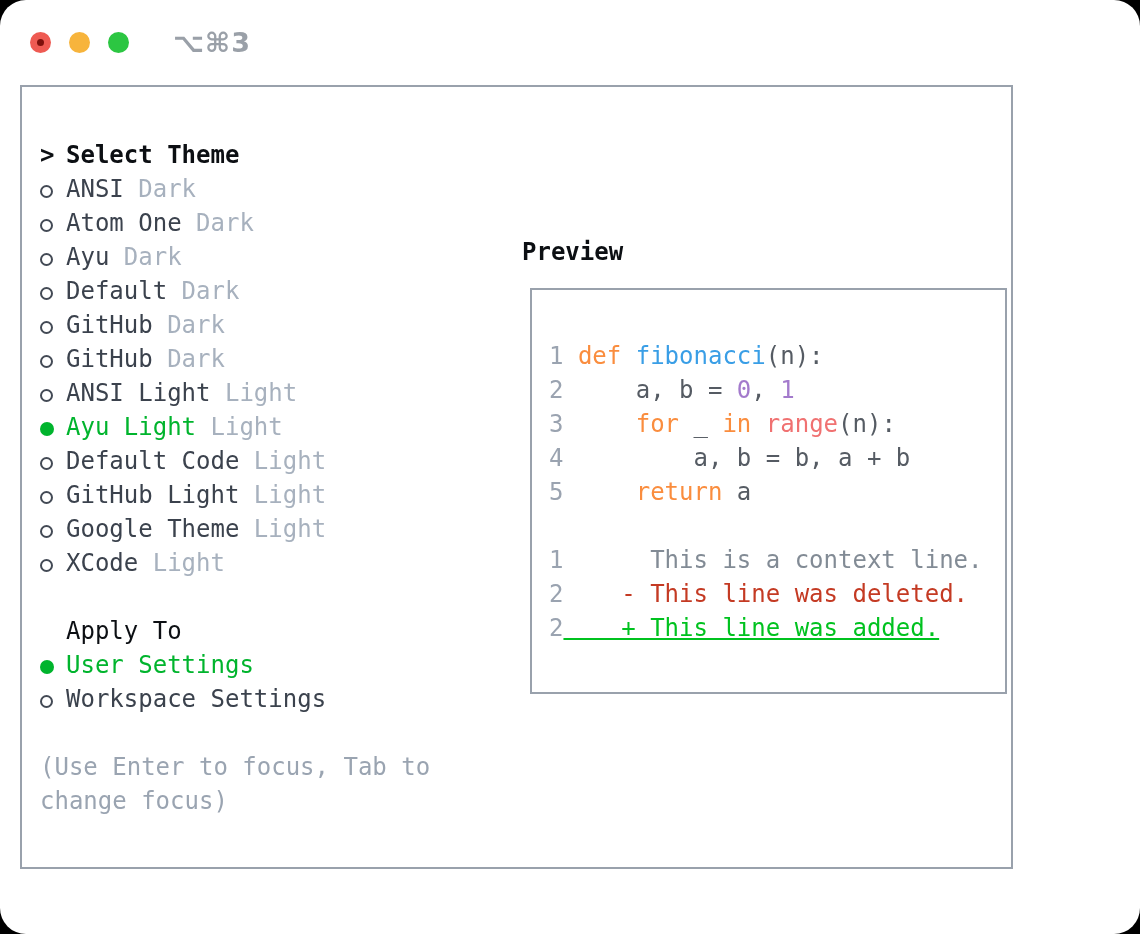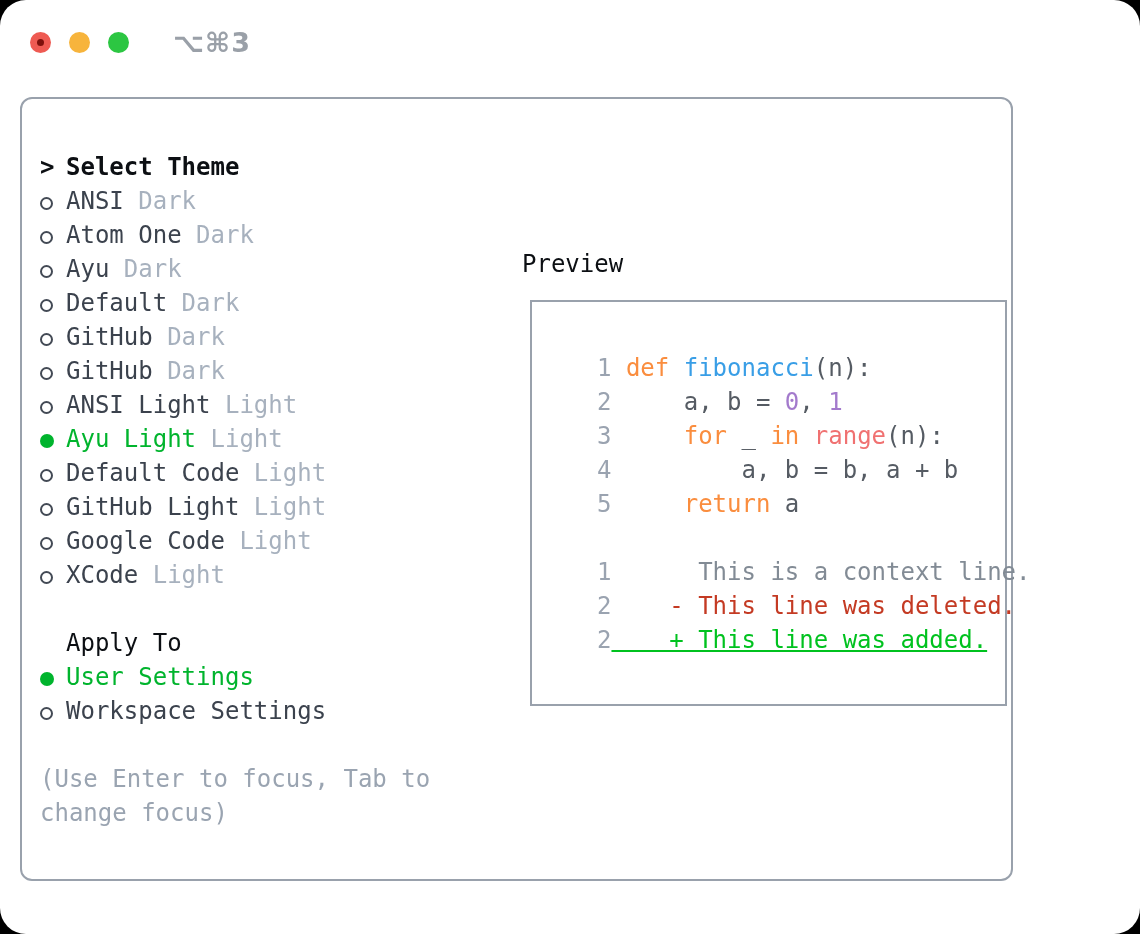--- a/index.html
+++ b/index.html
@@ -28,45 +28,45 @@
   .titlebar{position:absolute;left:30px;top:27px;display:flex;align-items:center;}
   .light{width:21px;height:21px;border-radius:50%;margin-right:18px;position:relative;}
   .light.red{background:var(--traffic_red);}
   .light.red::after{content:"";position:absolute;left:7px;top:7px;width:7px;height:7px;border-radius:50%;background:var(--traffic_red_dot);}
   .light.yellow{background:var(--traffic_yellow);}
   .light.green{background:var(--traffic_green);}
   .win-title{margin-left:26px;font-size:27px;font-weight:bold;color:var(--title_gray);
     font-family:"DejaVu Sans","Liberation Sans",sans-serif;letter-spacing:1px;}
 
   
-  .main-panel{position:absolute;left:20px;top:97px;width:989px;height:780px;
-    border:2px solid var(--window_border);border-radius:12px;background:#fff;}
+  .main-panel{position:absolute;left:20px;top:85px;width:989px;height:780px;
+    border:2px solid var(--window_border);border-radius:0;background:#fff;}
 
   
   .left{position:absolute;left:18px;top:51px;font-size:24px;line-height:34px;color:var(--item_fg);}
   .row{white-space:pre;height:34px;line-height:34px;}
   .marker{display:inline-block;width:26px;}
   .prompt{font-weight:bold;color:var(--header_fg);}
   .header-label{font-weight:bold;color:var(--header_fg);}
   .apply-label{color:var(--header_fg);}
   .dot{display:inline-block;width:13px;height:13px;border:2.5px solid var(--ring);
     border-radius:50%;box-sizing:border-box;vertical-align:-1px;}
   .dot.selected{width:14px;height:14px;border:none;background:var(--accent_green);}
   .label{color:var(--item_fg);}
   .label.green{color:var(--accent_green);}
   .tag{color:var(--tag_fg);text-align:center;}
   .hint .row{color:var(--hint_fg);}
 
   
   .preview-title{position:absolute;left:500px;top:148px;height:34px;line-height:34px;
-    font-size:24px;font-weight:normal;color:var(--header_fg);}
+    font-size:24px;font-weight:bold;color:var(--header_fg);}
   .preview-box{position:absolute;left:508px;top:201px;width:473px;height:402px;
     border:2px solid var(--window_border);background:#fff;}
   .code{position:absolute;left:17px;top:49px;font-size:24px;line-height:34px;white-space:pre;}
-  .code-line{height:34px;margin-left:48px;}
+  .code-line{height:34px;}
   .ln{color:var(--line_number);}
   .c-fg{color:var(--code_fg);}
   .c-keyword{color:var(--keyword_orange);}
   .c-function{color:var(--function_blue);}
   .c-number{color:var(--number_purple);}
   .c-builtin{color:var(--builtin_coral);}
   .d-context{color:var(--context_gray);}
   .d-deleted{color:var(--deleted_red);}
   .d-added{color:var(--added_green);text-decoration:underline;}
 </style>
@@ -91,21 +91,21 @@
           <div class="row"><span class="marker"><span class="dot"></span></span><span class="label">ANSI</span><span class="tag"> Dark</span></div>
           <div class="row"><span class="marker"><span class="dot"></span></span><span class="label">Atom One</span><span class="tag"> Dark</span></div>
           <div class="row"><span class="marker"><span class="dot"></span></span><span class="label">Ayu</span><span class="tag"> Dark</span></div>
           <div class="row"><span class="marker"><span class="dot"></span></span><span class="label">Default</span><span class="tag"> Dark</span></div>
           <div class="row"><span class="marker"><span class="dot"></span></span><span class="label">GitHub</span><span class="tag"> Dark</span></div>
           <div class="row"><span class="marker"><span class="dot"></span></span><span class="label">GitHub</span><span class="tag"> Dark</span></div>
           <div class="row"><span class="marker"><span class="dot"></span></span><span class="label">ANSI Light</span><span class="tag"> Light</span></div>
           <div class="row"><span class="marker"><span class="dot selected"></span></span><span class="label green">Ayu Light</span><span class="tag"> Light</span></div>
           <div class="row"><span class="marker"><span class="dot"></span></span><span class="label">Default Code</span><span class="tag"> Light</span></div>
           <div class="row"><span class="marker"><span class="dot"></span></span><span class="label">GitHub Light</span><span class="tag"> Light</span></div>
-          <div class="row"><span class="marker"><span class="dot"></span></span><span class="label">Google Code</span><span class="tag"> Light</span></div>
+          <div class="row"><span class="marker"><span class="dot"></span></span><span class="label">Google Theme</span><span class="tag"> Light</span></div>
           <div class="row"><span class="marker"><span class="dot"></span></span><span class="label">XCode</span><span class="tag"> Light</span></div>
         </div>
 
       <div class="row"> </div>
 
       <div class="row"><span class="marker"></span><span class="apply-label">Apply To</span></div>
 
       <div id="apply-list">
           <div class="row"><span class="marker"><span class="dot selected"></span></span><span class="label green">User Settings</span></div>
           <div class="row"><span class="marker"><span class="dot"></span></span><span class="label">Workspace Settings</span></div>

